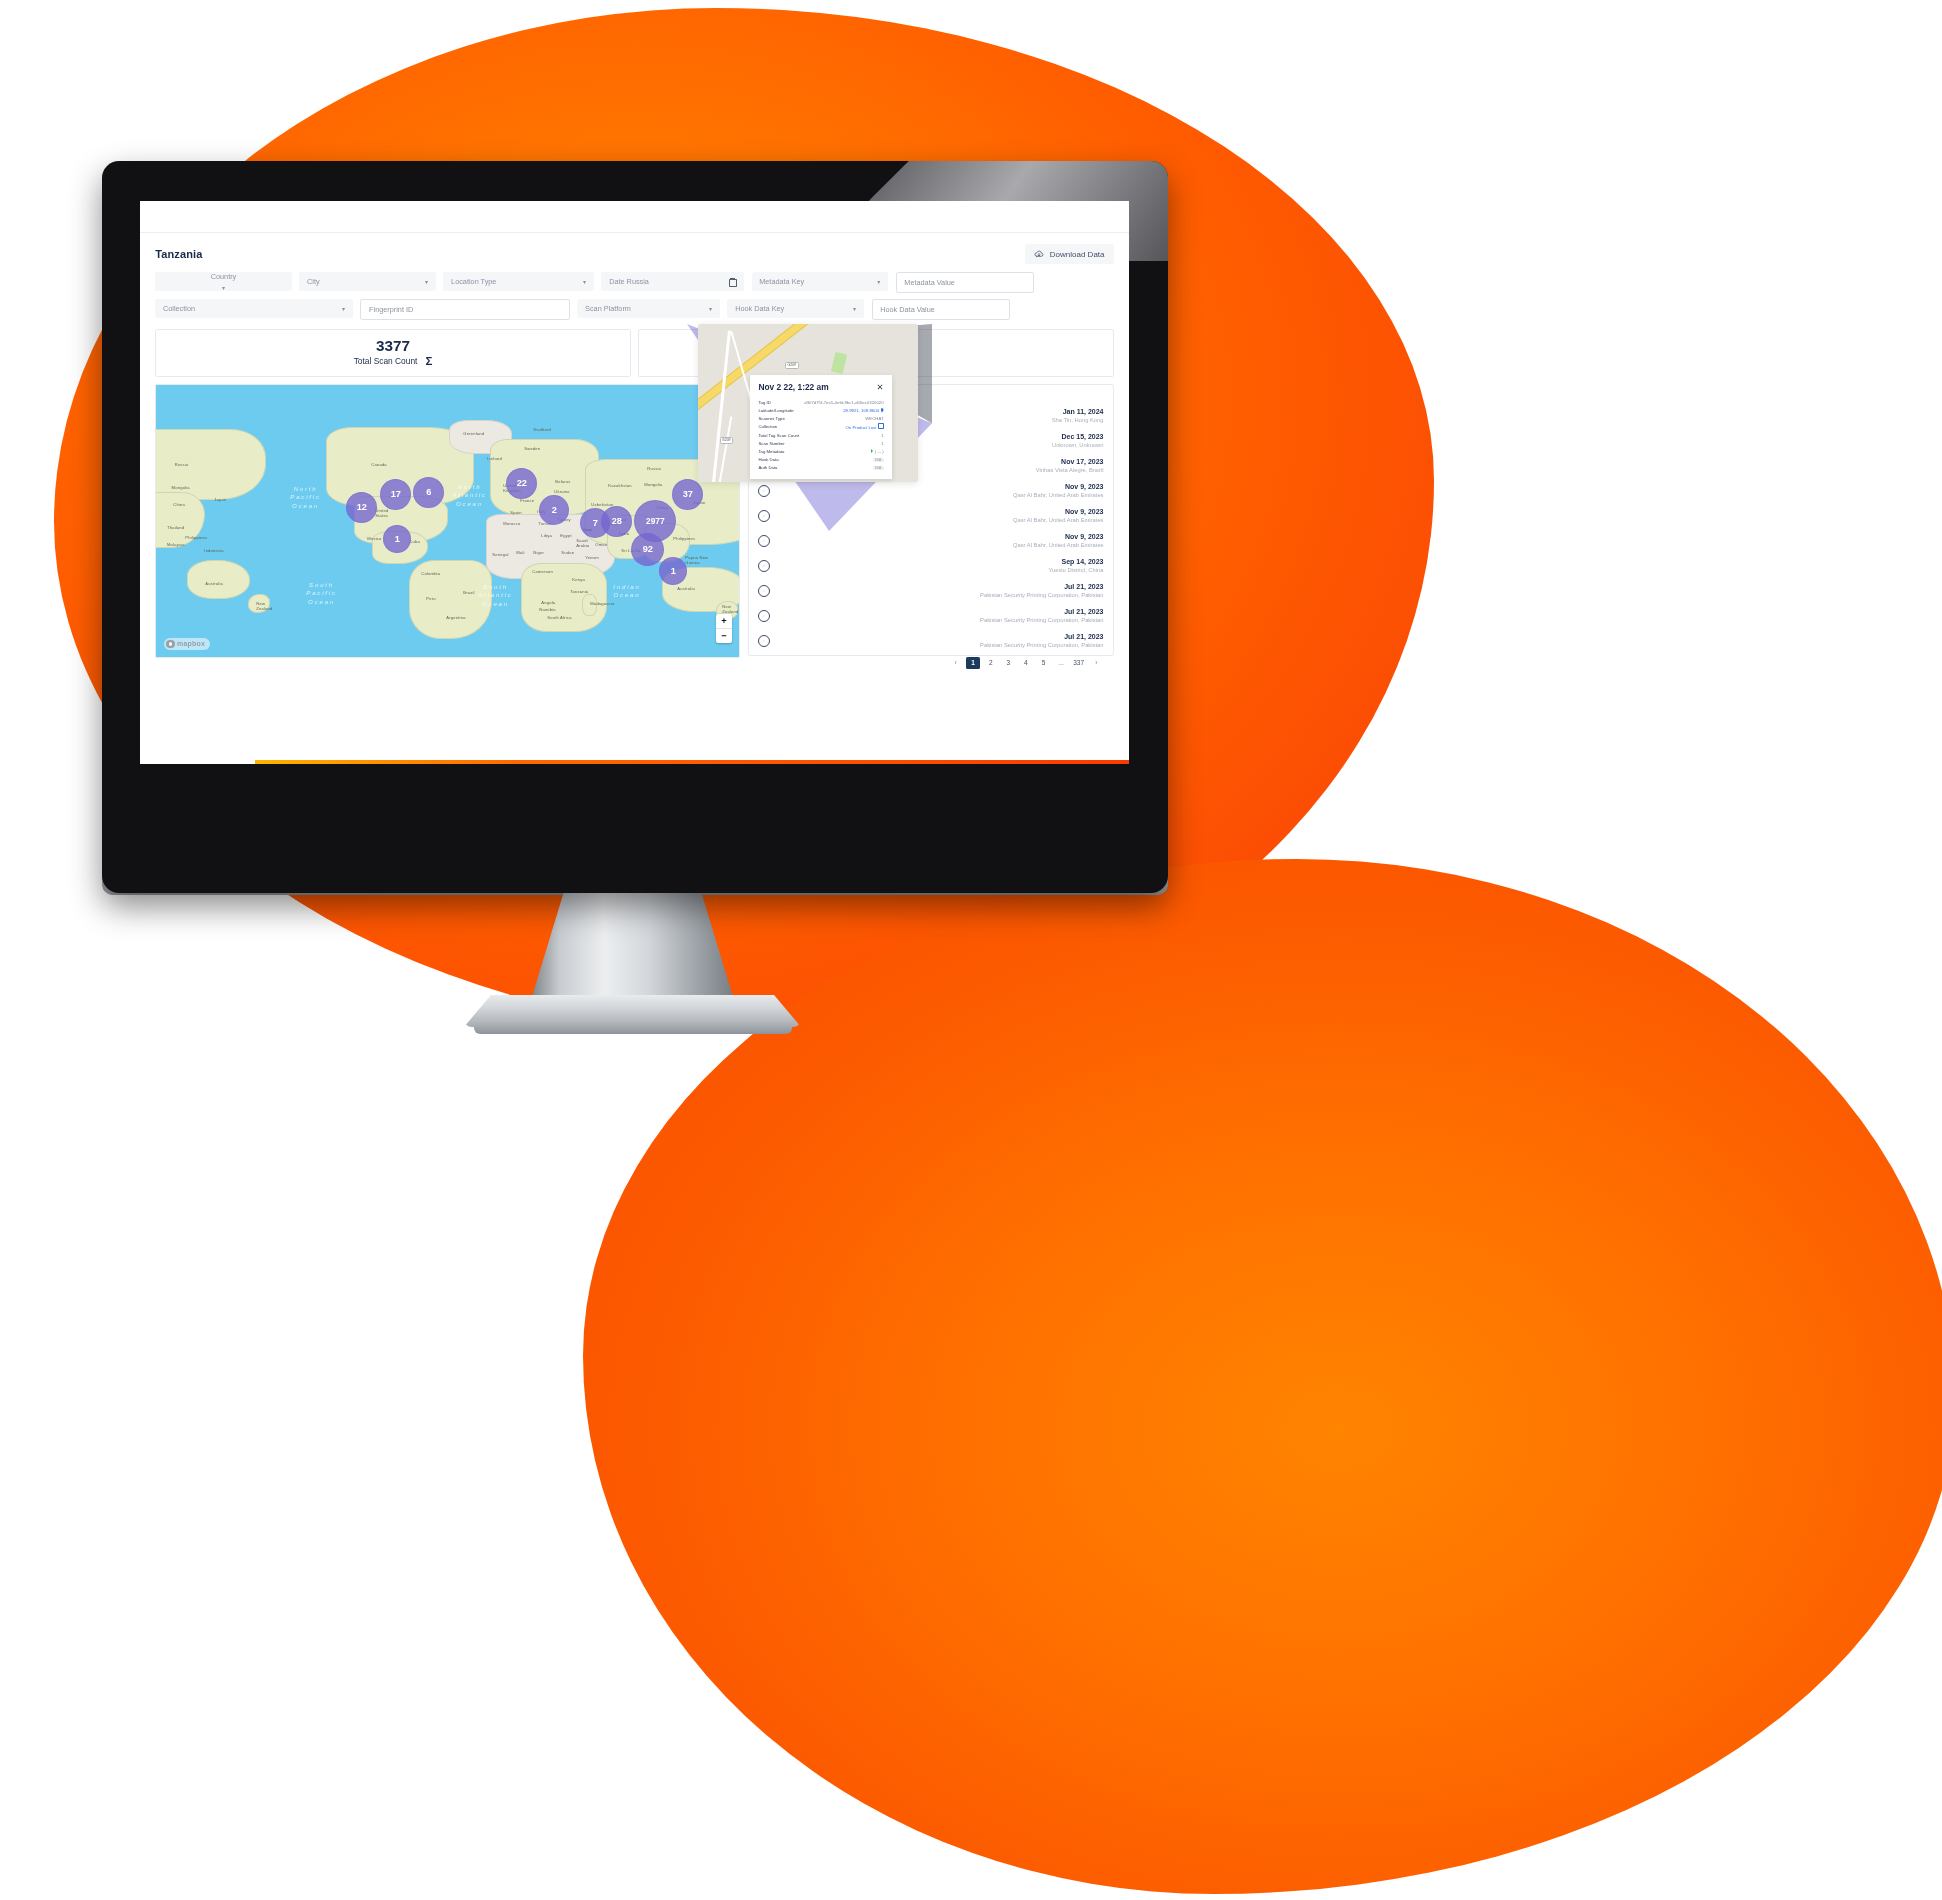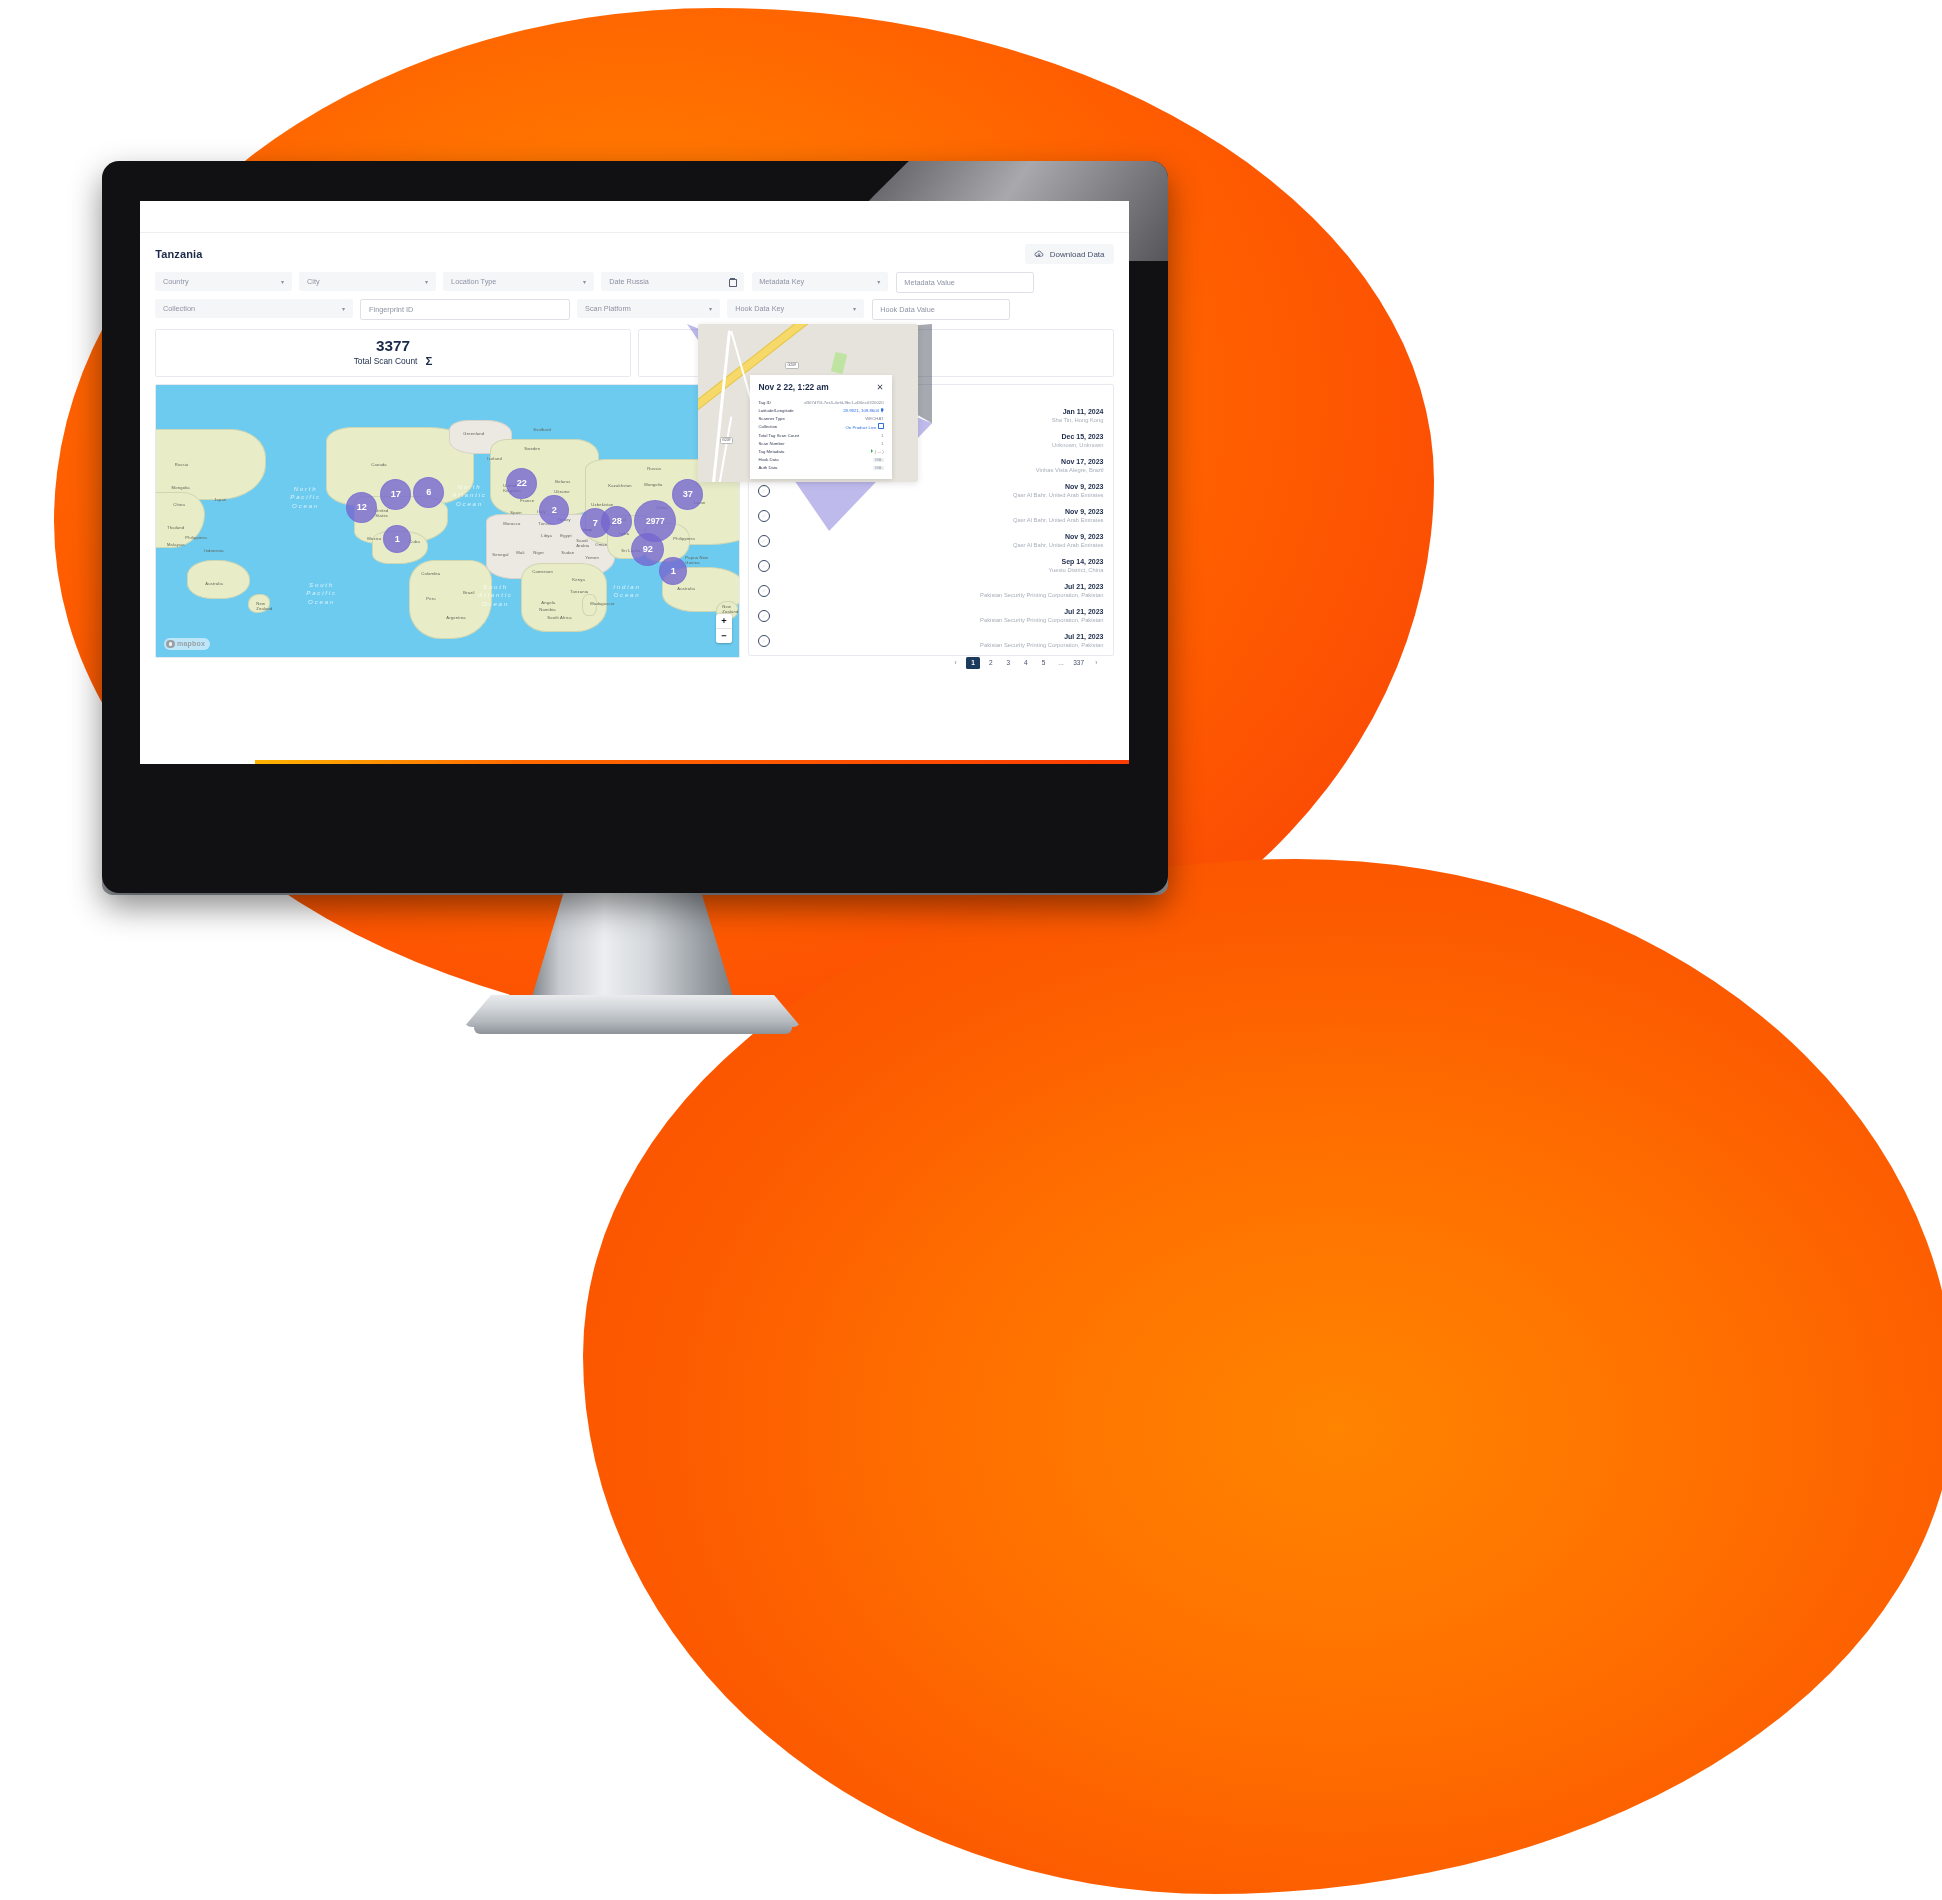--- a/index.html
+++ b/index.html
@@ -90,21 +90,21 @@
 
   
   .filters{display:flex;flex-direction:column;gap:6.1px;margin-bottom:8.4px;}
   .frow{display:flex;gap:7.7px;}
   .field{
     height:19px;background:#f5f6f8;border-radius:2.3px;
     display:flex;align-items:center;padding:0 7.7px;justify-content:space-between;
     font-size:7.3px;color:#8d93a4;position:relative;cursor:pointer;
   }
   .field.outlined{background:#fff;border:0.8px solid #dde0e7;}
-  .f-country{width:121px;} .f-city{width:121px;} .f-loctype{width:135px;}
+  .f-country{width:121px;flex-direction:column;} .f-city{width:121px;} .f-loctype{width:135px;}
   .f-daterange{width:127px;} .f-metakey{width:121px;text-align:right;} .f-metaval{width:121px;}
   .f-collection{width:182px;} .f-fingerprint{width:192px;text-align:center;}
   .f-scanplat{width:127px;} .f-hookkey{width:121px;} .f-hookval{width:121px;}
   .caret{font-size:6.1px;color:#8d93a4;line-height:1;}
   .cal{width:7px;height:7.7px;position:relative;}
   .cal::before{content:"";position:absolute;left:0;top:1.2px;width:6.1px;height:5.8px;border:0.9px solid #555d70;border-radius:0.8px;}
   .cal::after{content:"";position:absolute;left:0.8px;top:0;width:4.6px;height:1.5px;border-top:1.1px solid #555d70;}
 
   
   .stats{display:flex;gap:7.7px;margin-bottom:7px;}

